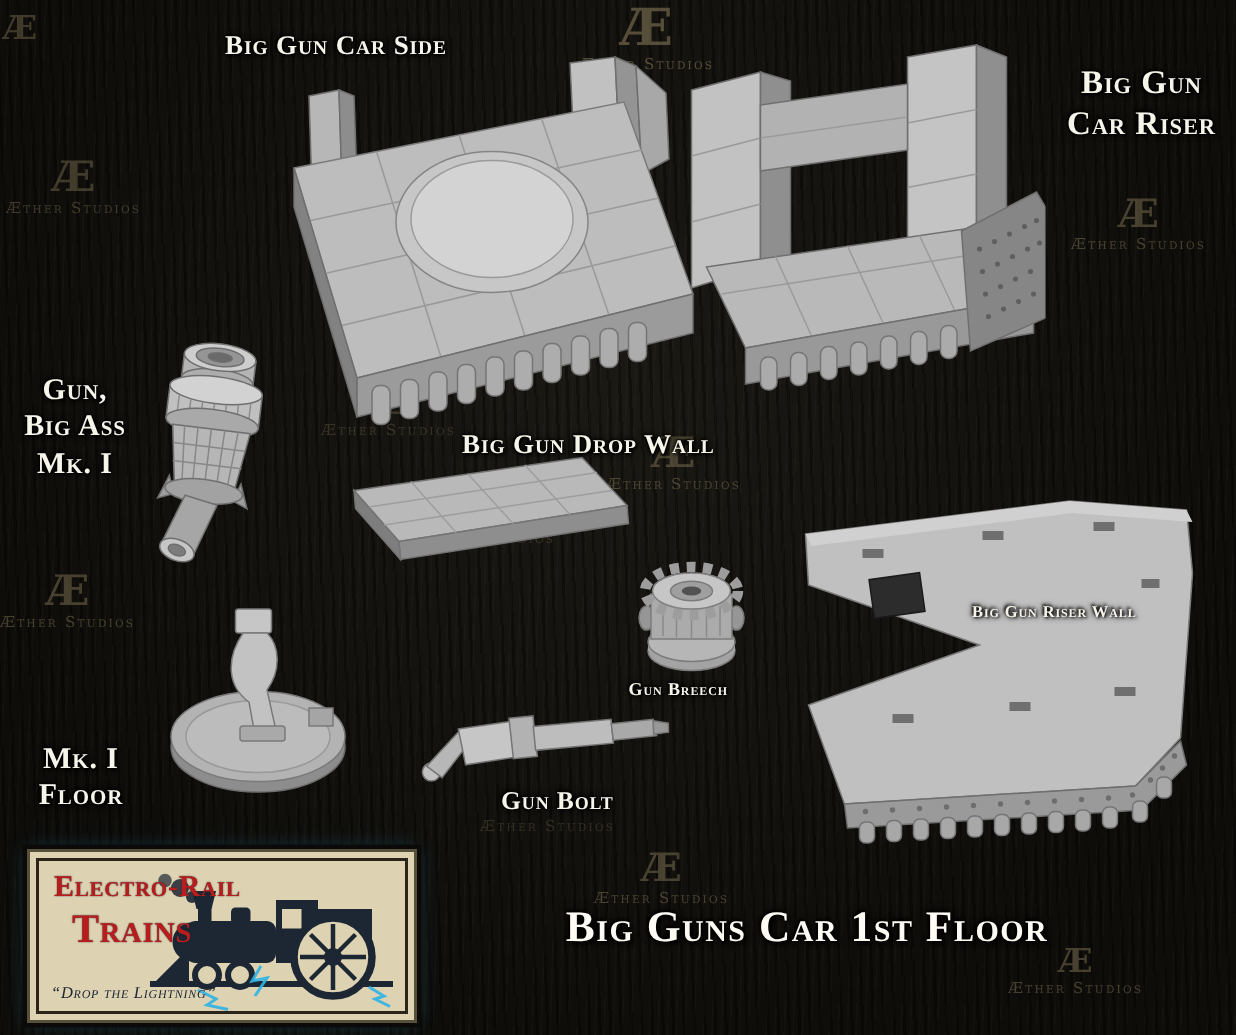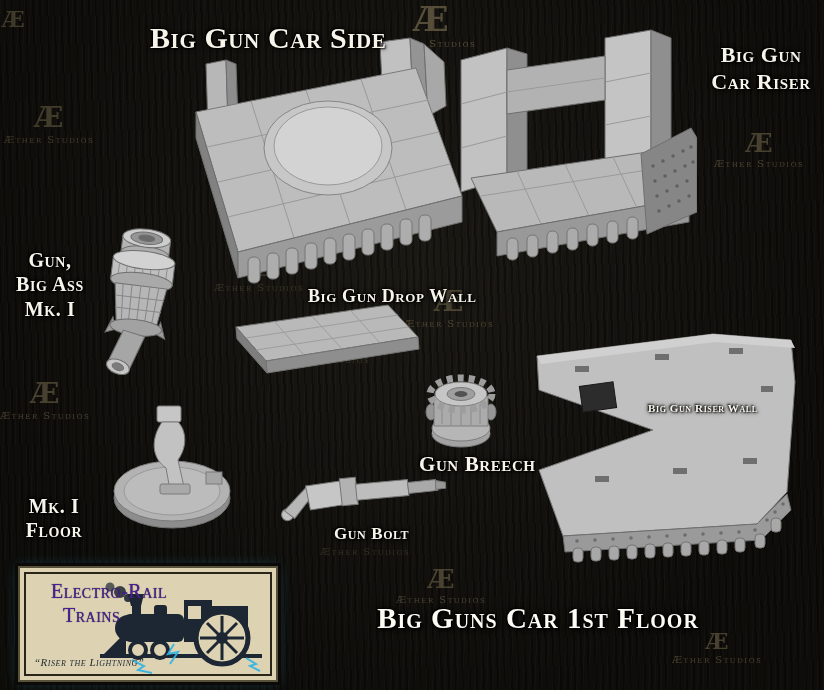--- a/index.html
+++ b/index.html
@@ -31,23 +31,23 @@
     color:#fdfbf3;font-size:29px;font-weight:bold;font-variant:small-caps;
     letter-spacing:1px;text-shadow:2px 2px 3px #000,-1px -1px 2px #000,0 0 6px #000;
     white-space:nowrap;
   }
   
   .banner{
     position:absolute;left:18px;top:566px;width:256px;height:112px;
     background:#ddd3b2;border:2px solid #57513a;box-shadow:0 0 0 3px #0b0a08, 0 0 14px rgba(47,179,230,0.25);
   }
   .banner-inner{position:absolute;inset:4px;border:2px solid #2a2518;background:#ddd3b2;overflow:hidden;}
-  .brand-line{position:absolute;color:#4c1d95;font-weight:normal;font-variant:small-caps;letter-spacing:0.5px;text-shadow:0 0 1px #1d2633;margin-left:15px;}
+  .brand-line{position:absolute;color:#b91c1c;font-weight:bold;font-variant:small-caps;letter-spacing:0.5px;text-shadow:0 0 1px #1d2633;}
   .brand1{left:10px;top:6px;font-size:20px;}
-  .brand2{left:22px;top:30px;font-size:20px;}
+  .brand2{left:22px;top:30px;font-size:27px;}
   .tagline{position:absolute;left:8px;bottom:6px;color:#1d2633;font-size:11px;font-style:italic;font-variant:small-caps;letter-spacing:0.5px;}
   .train{position:absolute;right:2px;top:4px;}
 </style>
 </head>
 <body>
 
 <div class="stage">
 
   <div class="wm" style="left:386px;top:2px;opacity:.55">
     <div class="wm-sym" style="font-size:34px">Æ</div>
@@ -317,36 +317,36 @@
       <circle cx="9" cy="42" r="6" fill="#c2c2c2"></circle>
       <polygon points="6,38 28,16 36,22 16,46" fill="#b7b7b7"></polygon>
       <polygon points="28,14 64,10 66,34 32,38" fill="#c6c6c6"></polygon>
       <polygon points="62,8 78,7 80,34 64,35" fill="#b2b2b2"></polygon>
       <polygon points="78,14 130,11 131,27 79,30" fill="#bdbdbd"></polygon>
       <polygon points="130,14 158,12 160,23 131,25" fill="#a9a9a9"></polygon>
       <polygon points="158,13 168,15 168,21 158,22" fill="#989898"></polygon>
     </g>
   </svg>
 
-  <div class="label" style="left:150px;top:20px;font-size:30px">Big Gun Car Side</div>
+  <div class="label" style="left:150px;top:20px;font-size:18px">Big Gun Car Side</div>
 
   <div class="label center" style="left:692px;top:42px;width:138px;font-size:22px">
     <div>Big Gun</div>
     <div>Car Riser</div>
   </div>
 
   <div class="label center" style="left:12px;top:248px;width:76px;font-size:20px">
     <div>Gun,</div>
     <div>Big Ass</div>
     <div>Mk. I</div>
   </div>
 
   <div class="label" style="left:308px;top:286px;font-size:18px">Big Gun Drop Wall</div>
 
-  <div class="label" style="left:419px;top:452px;font-size:21px">Gun Breech</div>
+  <div class="label" style="left:419px;top:452px;font-size:12px">Gun Breech</div>
 
   <div class="label" style="left:648px;top:402px;font-size:11px">Big Gun Riser Wall</div>
 
   <div class="label center" style="left:24px;top:494px;width:60px;font-size:20px">
     <div>Mk. I</div>
     <div>Floor</div>
   </div>
 
   <div class="label" style="left:334px;top:524px;font-size:17px">Gun Bolt</div>
 
@@ -381,17 +381,17 @@
         <circle cx="40" cy="72" r="8" fill="#ddd3b2" stroke="#1d2633" stroke-width="4"></circle>
         <circle cx="62" cy="72" r="8" fill="#ddd3b2" stroke="#1d2633" stroke-width="4"></circle>
         <g stroke="#2fb3e6" stroke-width="2" fill="none" opacity=".9">
           <polyline points="34,82 46,88 40,92 54,95"></polyline>
           <polyline points="76,66 70,76 80,74 72,86"></polyline>
           <polyline points="148,80 158,86 152,88 162,93"></polyline>
         </g>
       </svg>
       <div class="brand-line brand1">Electro-Rail</div>
       <div class="brand-line brand2">Trains</div>
-      <div class="tagline">“Riser the Lightning”</div>
+      <div class="tagline">“Drop the Lightning”</div>
     </div>
   </div>
 
 </div>
 
 </body></html>

